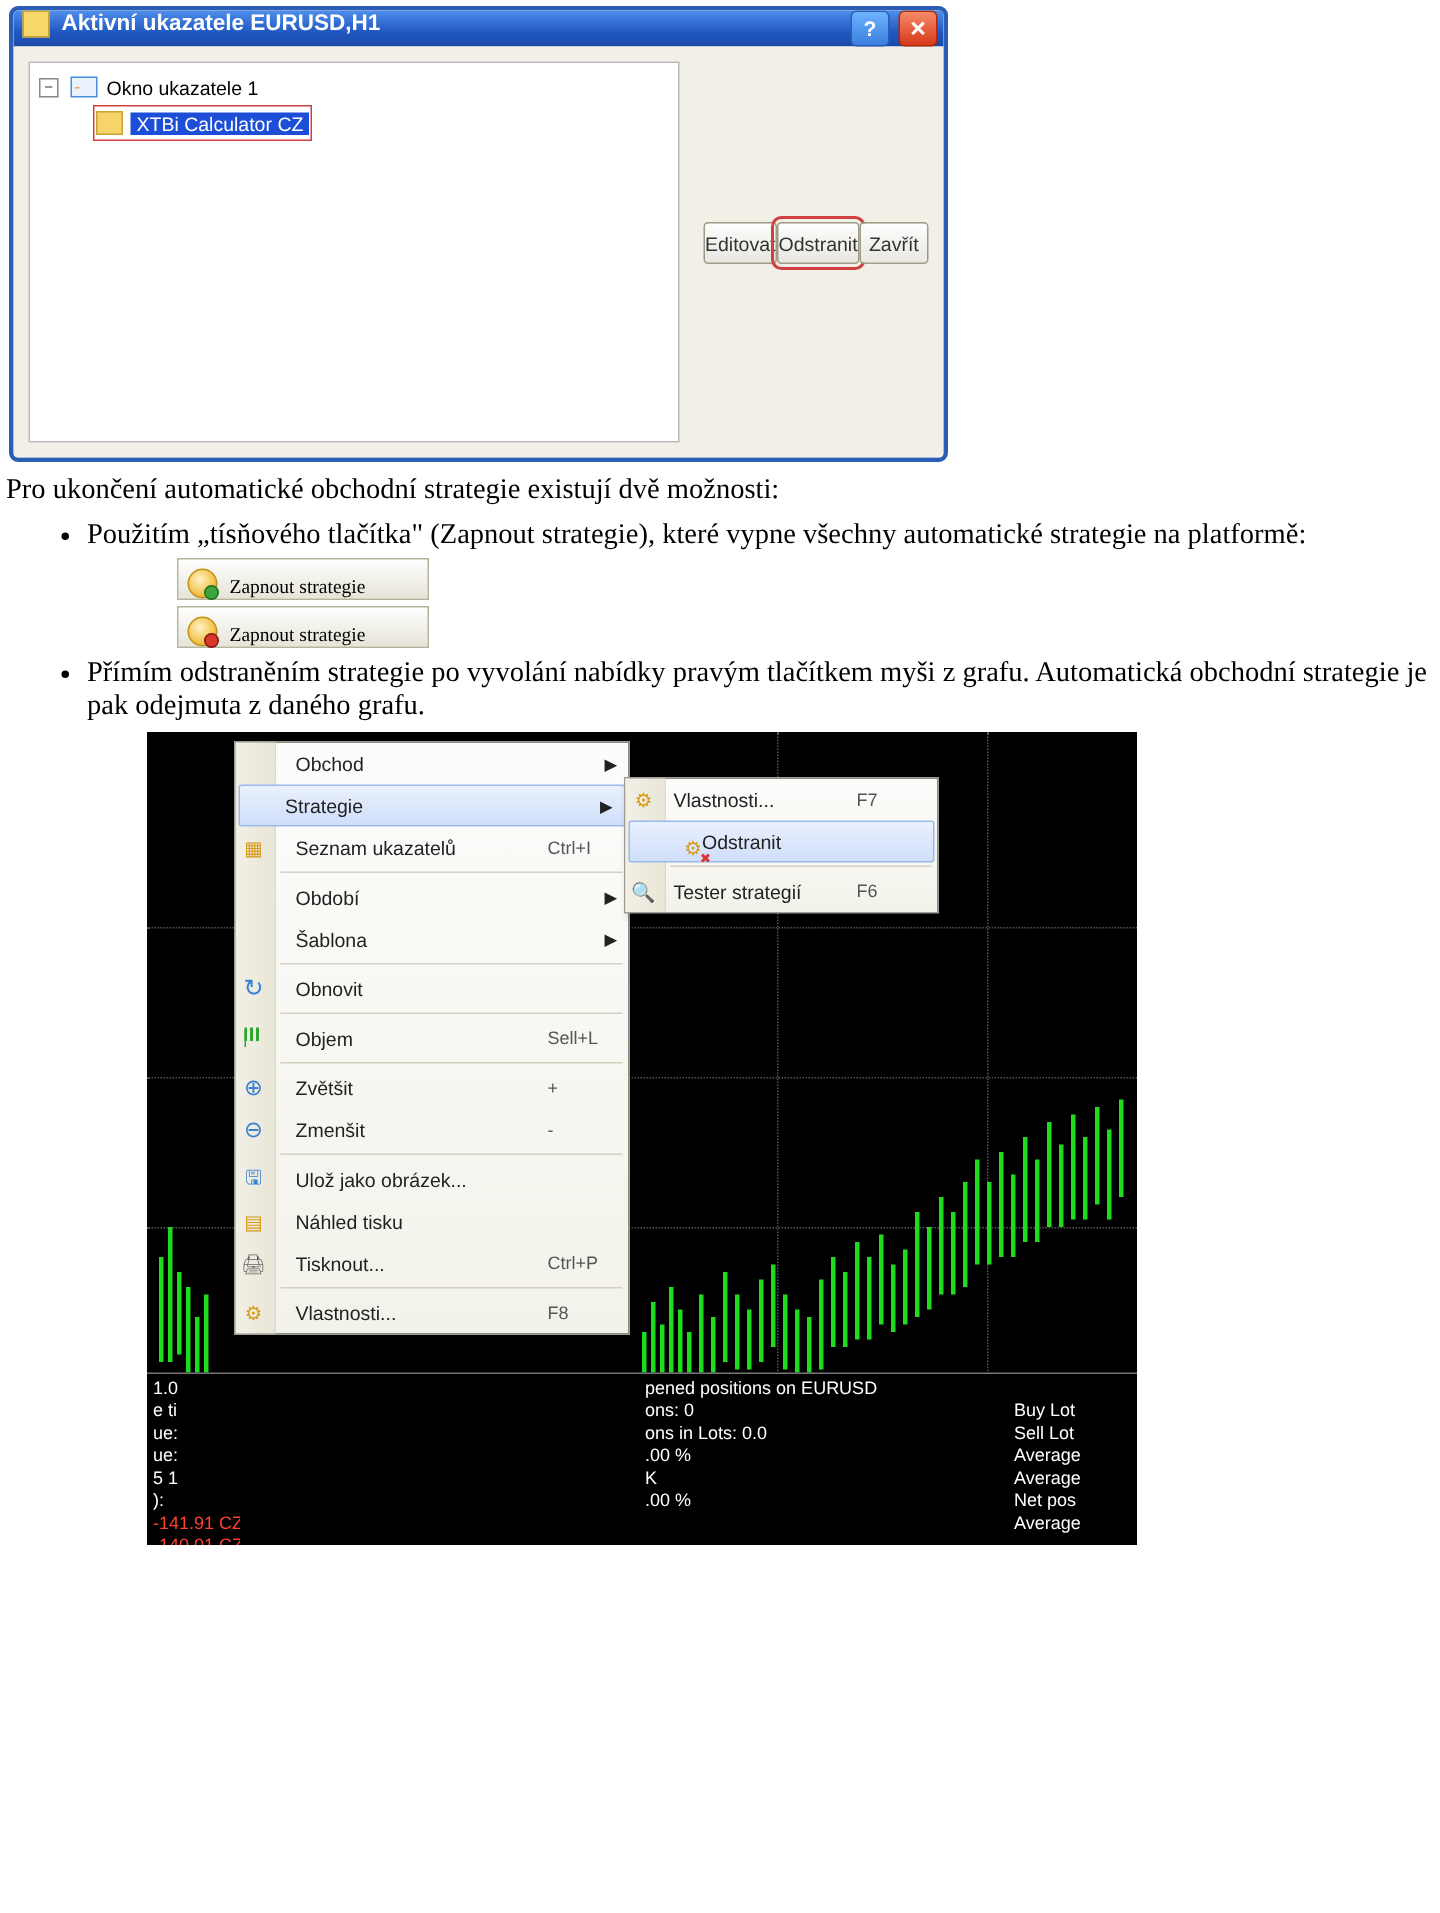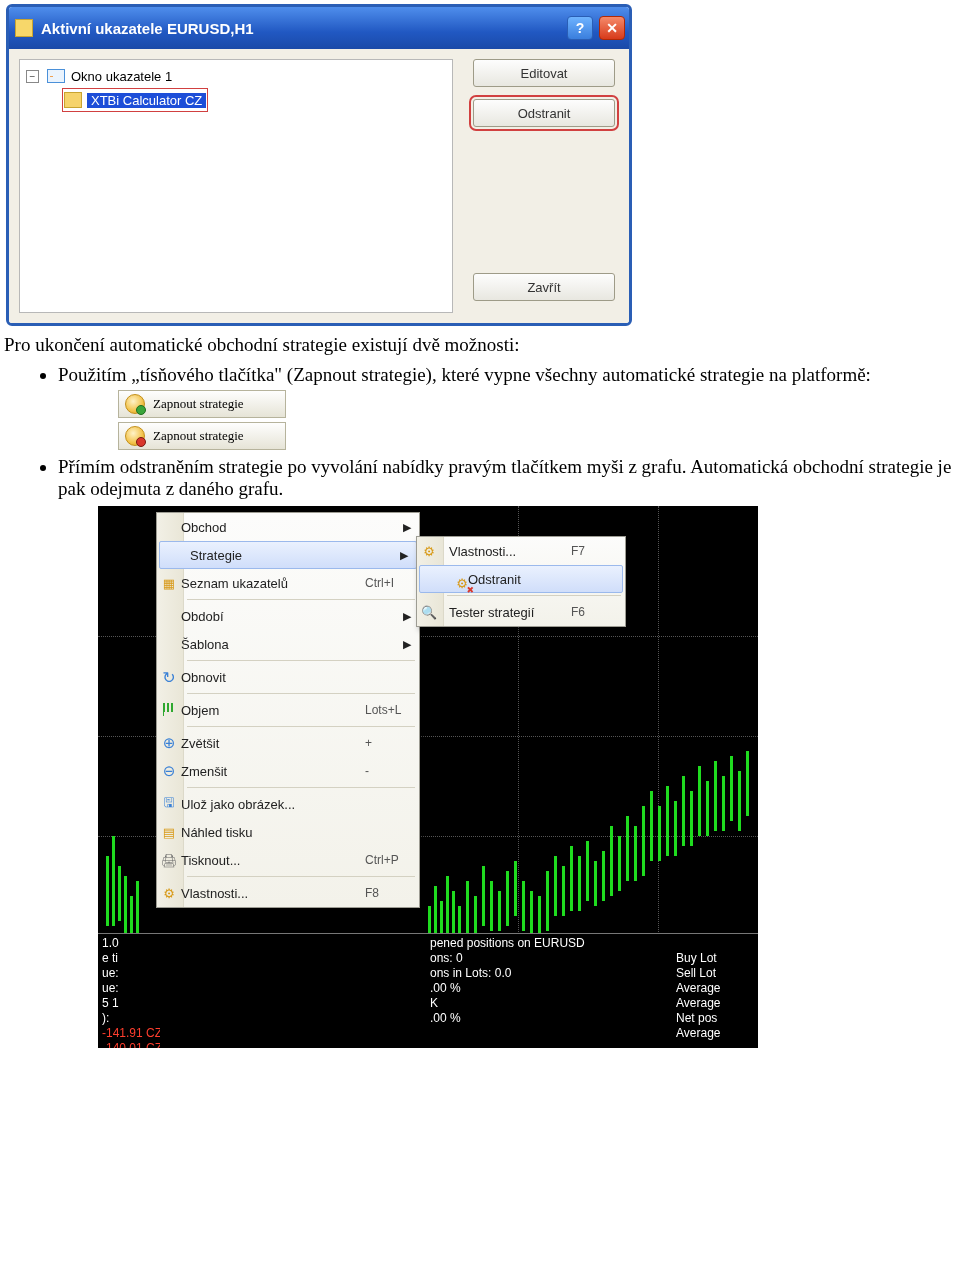--- a/index.html
+++ b/index.html
@@ -14,22 +14,21 @@
   .dialog {
     width: 620px;
     margin: 4px 0 8px 6px;
     border: 3px solid #2a5eb5;
     border-radius: 6px;
     overflow: hidden;
     background: #fff;
   }
   .titlebar {
     display: flex;
-    align-items: center;
-    height: 42px;
+    height: 24px;
     background: linear-gradient(#4f8eec, #2158c2 60%, #1a4aa8);
     color: #fff;
     font-weight: bold;
     padding-left: 6px;
   }
   .titlebar .titlebar-icon {
     display: inline-block;
     width: 16px; height: 16px;
     background: #f7d76a;
     border: 1px solid #c9a431;
@@ -79,42 +78,42 @@
     margin-right:5px;
     display:inline-block;
   }
   .tree-label.selected {
     background:#1d4ed8; color:#fff;
     padding:0 4px;
   }
   .dialog-buttons {
     width: 150px;
     margin-left: 16px;
-    display:flex; flex-direction:column;
+    display:flex; flex-direction:row;
     align-items:center;
   }
   .dlg-btn {
     width:140px; height:26px;
     background: linear-gradient(#fdfdfd,#e8e7e0);
     border:1px solid #9e9b88;
     border-radius:3px;
     font-size:13px;
     display:flex; align-items:center; justify-content:center;
     margin-bottom:12px;
     color:#333;
   }
   .dlg-btn.boxed { outline:2px solid #d14040; outline-offset:2px; }
   .dlg-spacer { flex:1; }
   
   .doc-text { font-family: "Times New Roman", serif; font-size: 19px; margin: 4px 0 8px 4px; }
   ul.doc-list { font-family: "Times New Roman", serif; font-size: 19px; margin: 0 0 0 34px; padding-left: 24px; }
   ul.doc-list li { margin-bottom: 6px; list-style-type: disc; }
   
   .strat-btn {
-    display:flex; align-items:center;
+    display:flex; align-items:flex-end;
     background: linear-gradient(#fefefe,#e6e4d7);
     border:1px solid #b6b39c;
     width:160px; height:26px;
     margin: 4px 0 4px 60px;
     font-size: 13px;
     padding-left:6px;
   }
   .strat-icon {
     width:18px; height:18px;
     border-radius:50%;
@@ -169,21 +168,21 @@
   }
   .ctx-gutter {
     position:absolute; left:0; top:0; bottom:0; width:26px;
     background: linear-gradient(90deg,#f2f0e6,#e9e6d7);
     border-right:1px solid #dcd9c9;
   }
   .ctx-item {
     position:relative;
     display:flex; align-items:center;
     height:28px;
-    padding-left:24px;
+    padding-left:40px;
     font-size:13px;
     color:#222;
   }
   .ctx-item.highlight {
     background: linear-gradient(#eaf1fe,#d0defa);
     border:1px solid #9bb9ec;
     margin: 0 2px;
     padding-left:30px;
     height:26px;
     border-radius:2px;
@@ -425,21 +424,21 @@
     <div class="ctx-item">
       <span class="ctx-icon ic-refresh">↻</span>
       <span class="ctx-label">Obnovit</span>
     </div>
     <div class="ctx-sep"></div>
     <div class="ctx-item">
       <span class="ctx-icon" style="position:absolute">
           <span class="ic-vol"></span>
         </span>
       <span class="ctx-label">Objem</span>
-      <span class="ctx-short">Lots+L</span>
+      <span class="ctx-short">Sell+L</span>
     </div>
     <div class="ctx-sep"></div>
     <div class="ctx-item">
       <span class="ctx-icon ic-zin">⊕</span>
       <span class="ctx-label">Zvětšit</span>
       <span class="ctx-short">+</span>
     </div>
     <div class="ctx-item">
       <span class="ctx-icon ic-zout">⊖</span>
       <span class="ctx-label">Zmenšit</span>

